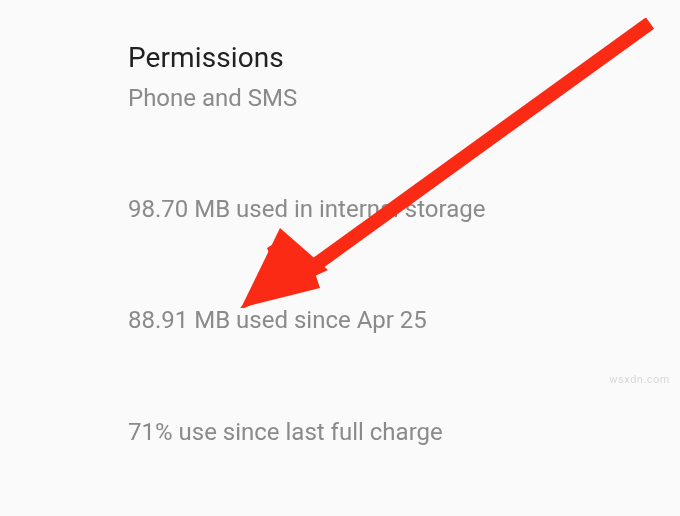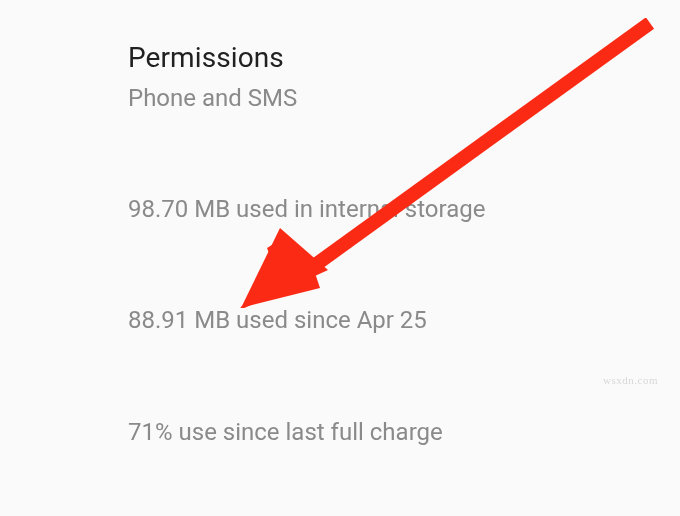--- a/index.html
+++ b/index.html
@@ -37,26 +37,25 @@
       line-height: 1.3;
     }
     .arrow-annotation {
       position: absolute;
       top: 18px;
       left: 220px;
       pointer-events: none;
     }
     .watermark {
       position: absolute;
-      right: 22px;
+      right: 10px;
       bottom: 130px;
       font-size: 11px;
       color: #d8d8d8;
       letter-spacing: 0.5px;
-      font-family: Liberation Serif, serif;
     }
   </style>
 </head>
 <body>
 
 <div class="settings-list">
 
   <div class="settings-item">
     <div class="item-title">Permissions</div>
     <div class="item-subtitle">Phone and SMS</div>

